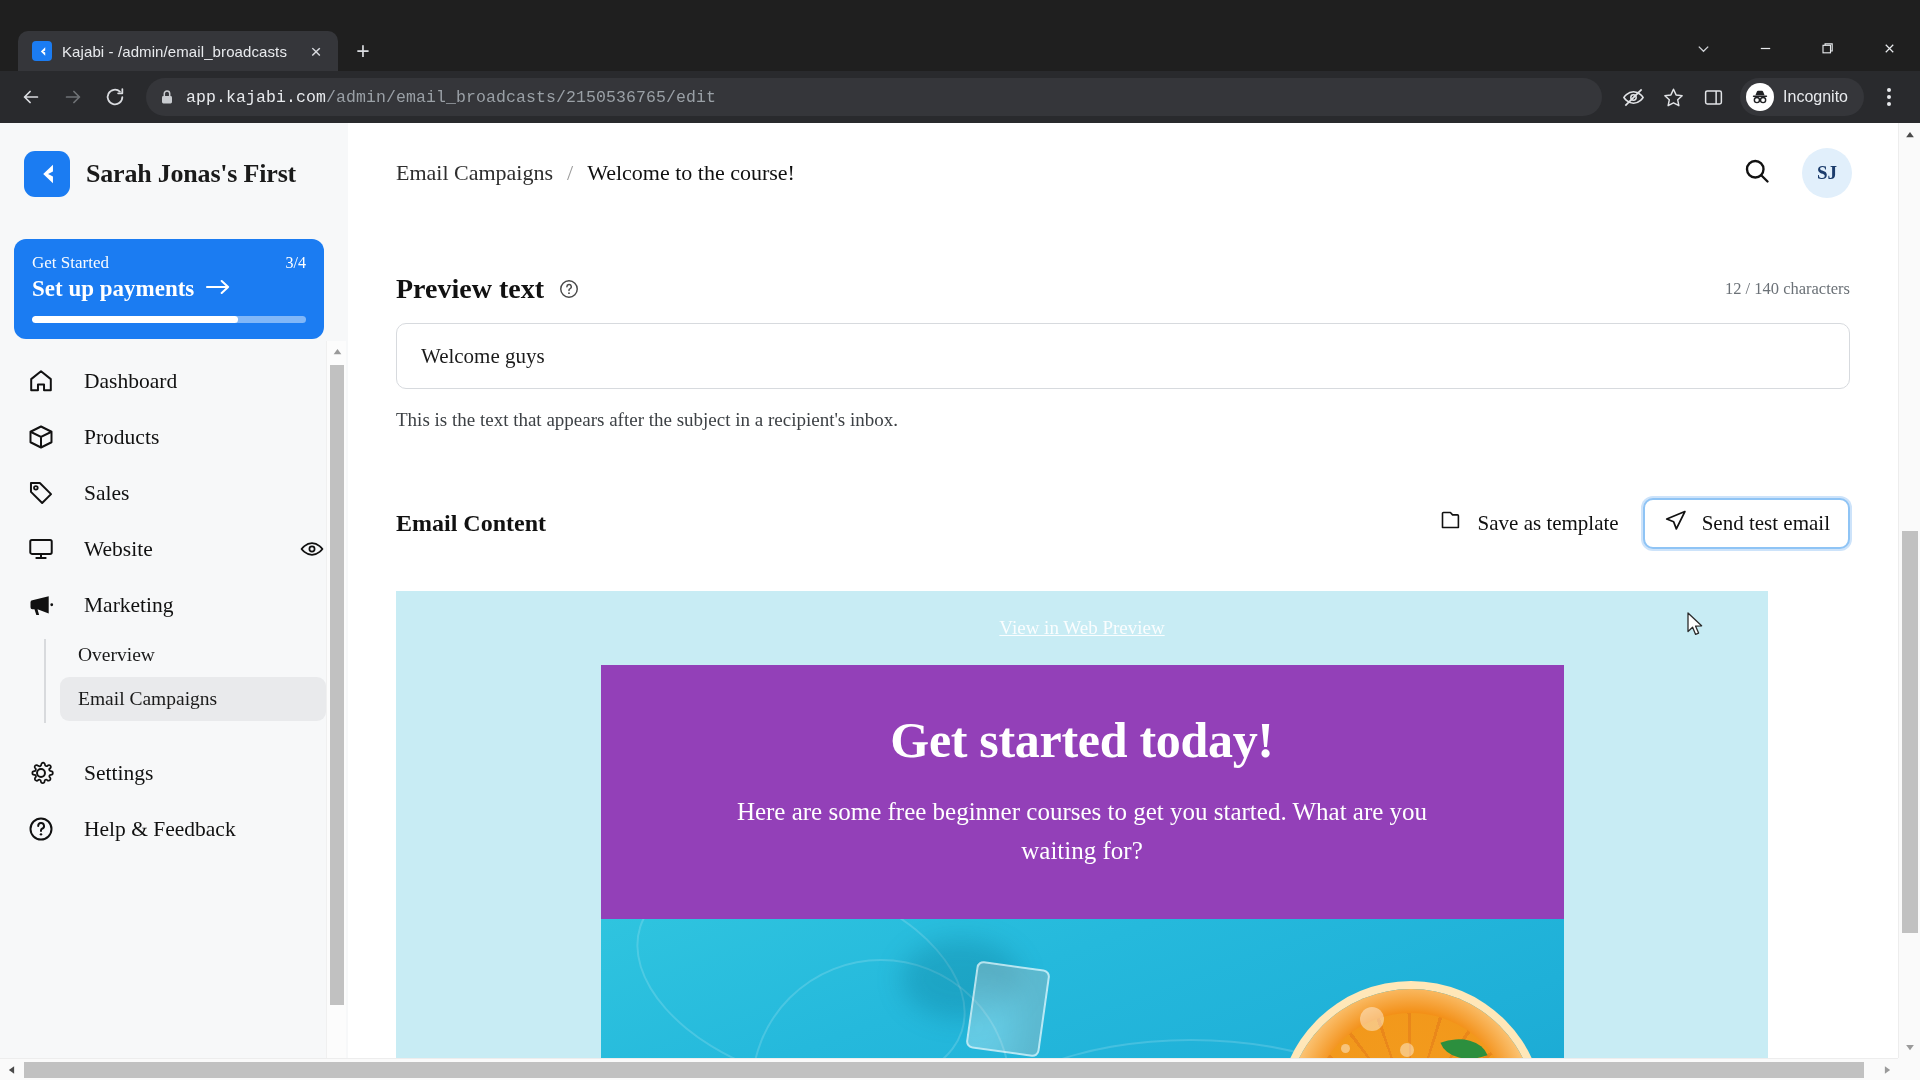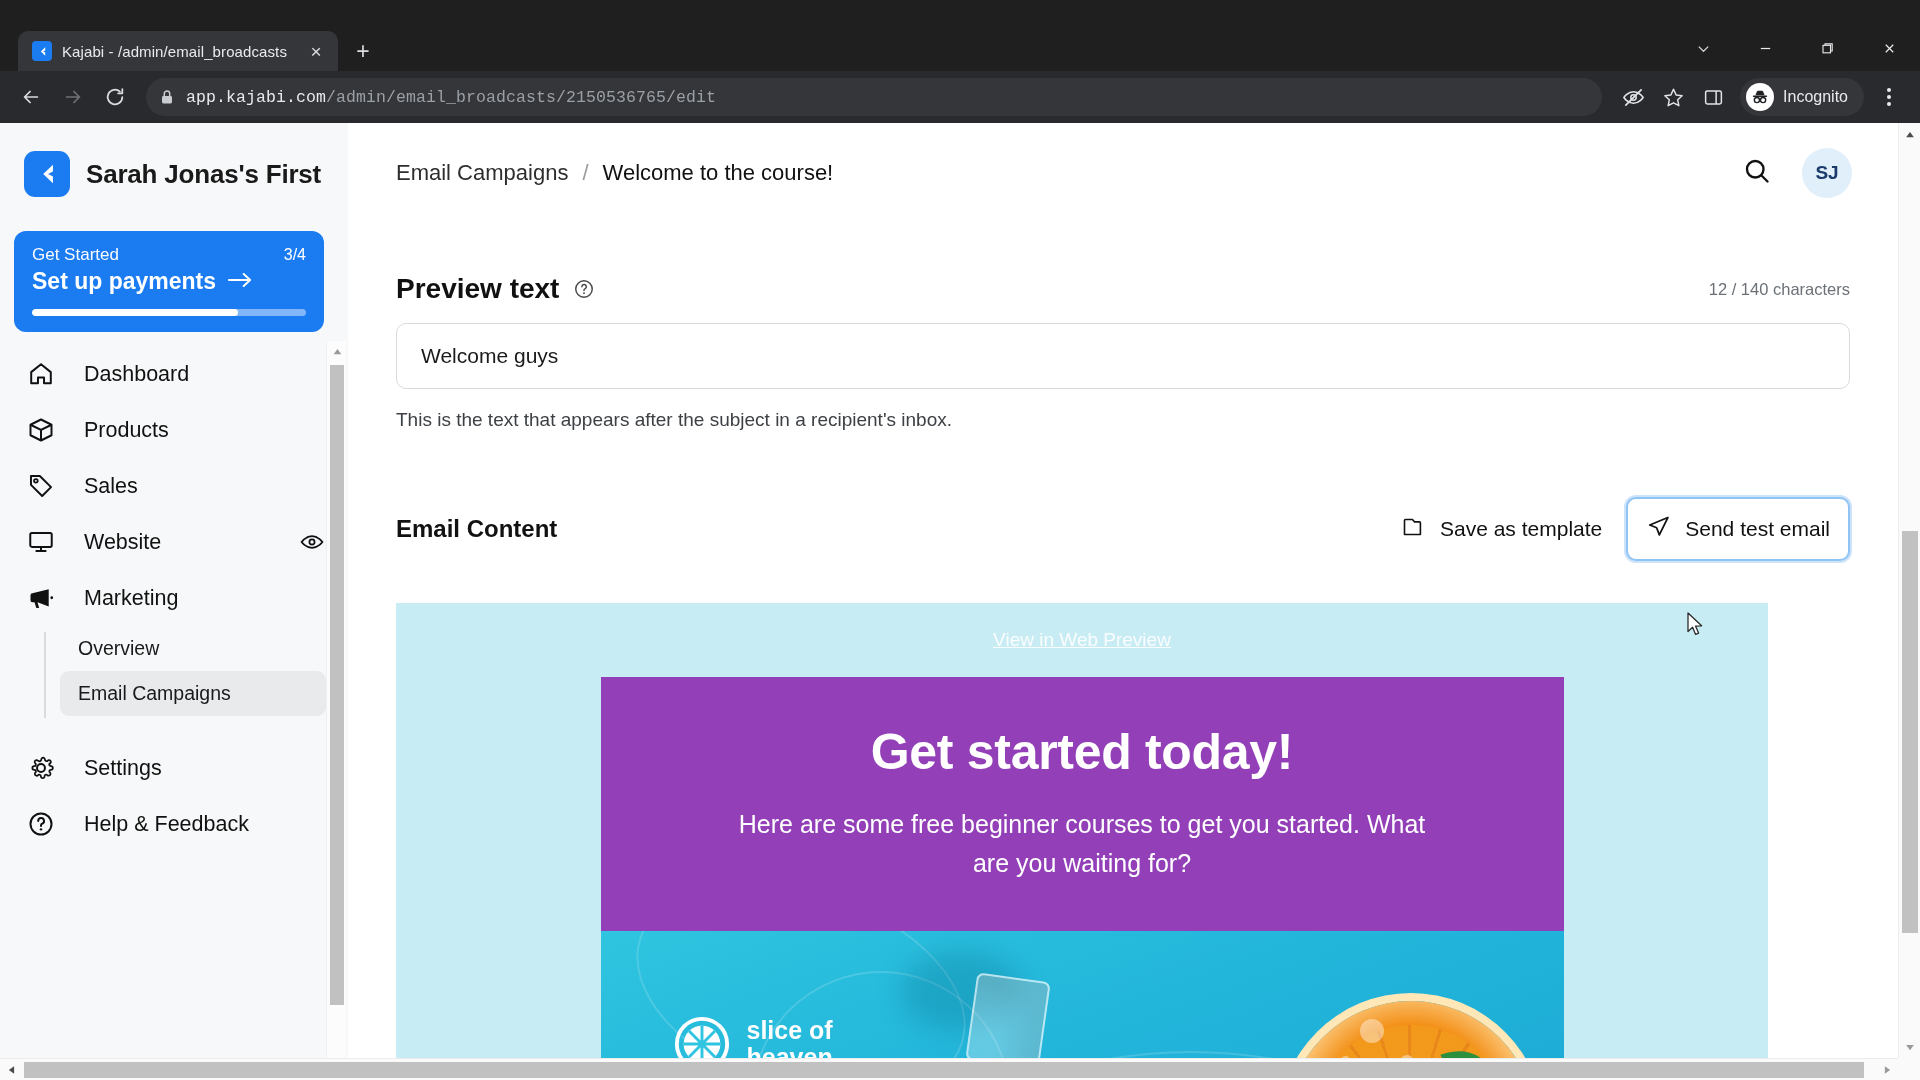--- a/index.html
+++ b/index.html
@@ -74,35 +74,35 @@
   .incognito-pill .ig-circle {
     width: 28px; height: 28px; border-radius: 50%; background: #fff;
     display: flex; align-items: center; justify-content: center;
   }
   .incognito-pill span { color: #e8eaed; font-size: 16px; }
   .menu-dots { width: 38px; height: 38px; display: flex; flex-direction: column;
     align-items: center; justify-content: center; gap: 3px; margin-left: 4px; }
   .menu-dots i { width: 4px; height: 4px; background: #e8eaed; border-radius: 50%; display: block; }
 
   
-  .viewport { flex: 1 1 auto; position: relative; background: #0c4a6e; overflow: hidden; }
+  .viewport { flex: 1 1 auto; position: relative; background: #0c4a6e; overflow: hidden; font-family: Liberation Serif, serif; }
 
   
   .sidebar {
     position: absolute; left: 0; top: 0; width: 348px; height: 100%;
     background: #f7f8f9; overflow: hidden;
   }
   .brand { display: flex; align-items: center; gap: 16px; padding: 28px 0 0 24px; }
   .brand-logo {
     width: 46px; height: 46px; border-radius: 11px; background: #1b7cf2;
     display: flex; align-items: center; justify-content: center; flex: 0 0 46px;
   }
   .brand-name { font-size: 26px; font-weight: 700; color: #1a1a1a; letter-spacing: -.2px; white-space: nowrap;}
 
-  .nav-scroll { position: absolute; top: 96px; left: 0; width: 348px; bottom: 0; }
+  .nav-scroll { position: absolute; top: 104px; left: 0; width: 348px; bottom: 0; }
 
   .getstarted {
     margin: 12px 24px 0 14px; background: #1b7cf2; border-radius: 12px;
     padding: 14px 18px 16px 18px; color: #fff;
   }
   .gs-row1 { display: flex; justify-content: space-between; align-items: center; }
   .gs-label { font-size: 17px; font-weight: 400; opacity: .97; }
   .gs-count { font-size: 16px; }
   .gs-title { font-size: 23px; font-weight: 700; margin-top: 3px; display: flex; align-items: center; gap: 12px;}
   .gs-bar { height: 7px; background: rgba(255,255,255,.45); border-radius: 4px; margin-top: 14px; overflow: hidden;}
@@ -177,21 +177,21 @@
     margin-top: 66px; display: flex; align-items: center;
   }
   .section-title { font-size: 24px; font-weight: 700; color: #111; }
   .sh-actions { margin-left: auto; display: flex; align-items: center; gap: 6px; }
   .btn-plain {
     display: flex; align-items: center; gap: 16px; padding: 11px 18px;
     font-size: 21px; color: #111; border-radius: 9px; background: transparent;
     border: none; font-family: inherit;
   }
   .btn-focus {
-    display: flex; align-items: center; gap: 14px; padding: 15px 18px;
+    display: flex; align-items: center; gap: 14px; padding: 8px 18px;
     font-size: 21px; font-weight: 500; color: #111; border-radius: 10px;
     background: #fff; border: 2.5px solid #8fc4f5; box-shadow: 0 0 0 2px #cde3fa;
     font-family: inherit;
   }
 
   
   .email-preview {
     margin-top: 42px; background: #c8ecf4; width: 1372px; min-height: 520px;
     position: relative; overflow: hidden;
   }
@@ -571,35 +571,20 @@
             <div class="ripple r1"></div>
             <div class="ripple r2"></div>
             <div class="ripple r3"></div>
             <div class="ice-shadow"></div>
             <div class="ice"></div>
             <div class="orange"></div>
             <div class="mint"></div>
             <div class="bubble b1"></div>
             <div class="bubble b2"></div>
             <div class="bubble b3"></div>
-            <div class="logo-lockup">
-              <span class="logo-mark">
-                <svg width="58" height="58" viewBox="0 0 60 60">
-                  <circle cx="30" cy="30" r="26" stroke="#fff" stroke-width="4" fill="none"></circle>
-                  <circle cx="30" cy="30" r="19" fill="#fff"></circle>
-                  <g stroke="#2fc4df" stroke-width="3">
-                    <path d="M30 11 V49 M11 30 H49 M16.6 16.6 L43.4 43.4 M43.4 16.6 L16.6 43.4"></path>
-                  </g>
-                </svg>
-              </span>
-              <span class="logo-text">
-                <span>slice of</span><br>
-                <span>heaven</span>
-              </span>
-            </div>
           </div>
         </div>
       </div>
 
     </div>
 
     <div class="vscroll">
       <div class="arrow up">
         <svg width="10" height="7" viewBox="0 0 10 8">
             <path d="M5 1 L9.4 7 H0.6Z" fill="#4a4a4a"></path>

